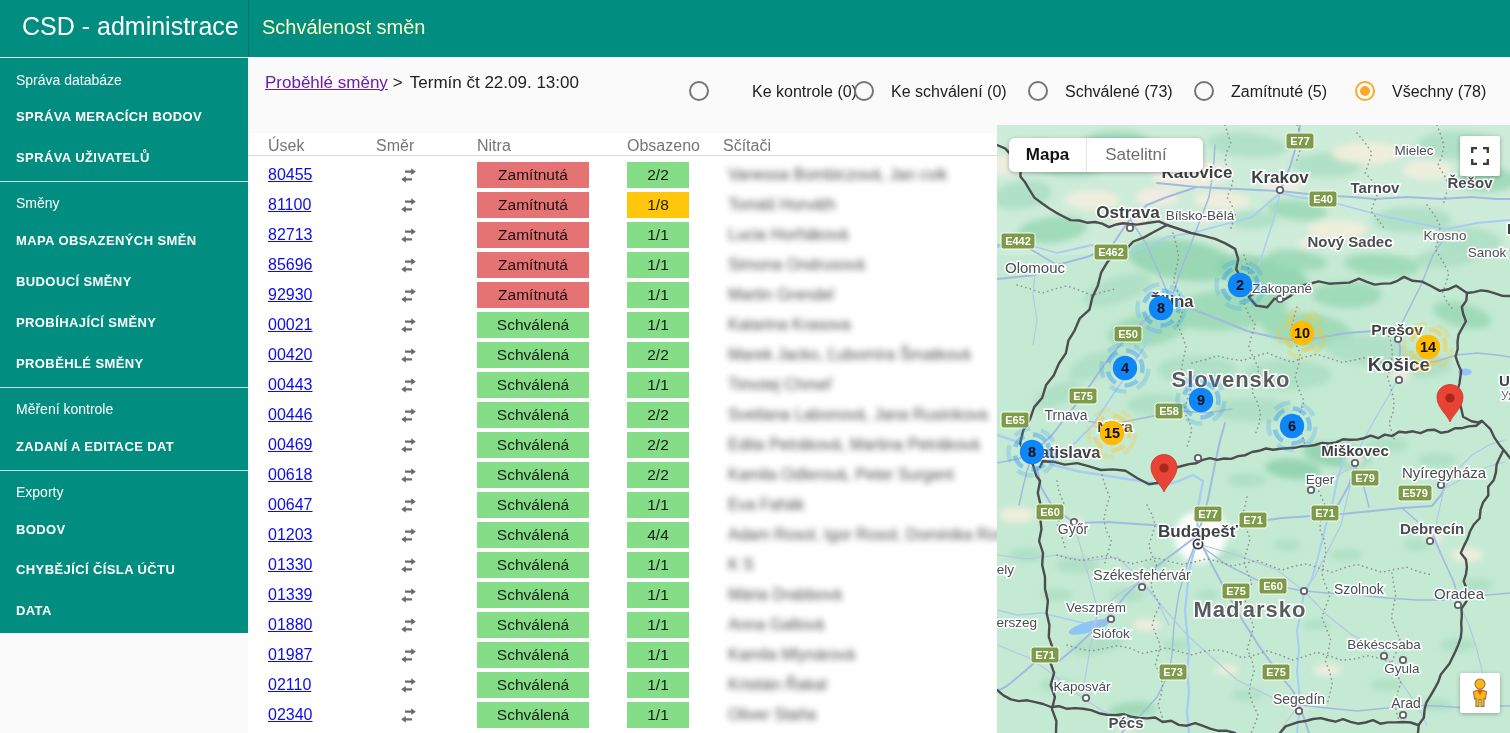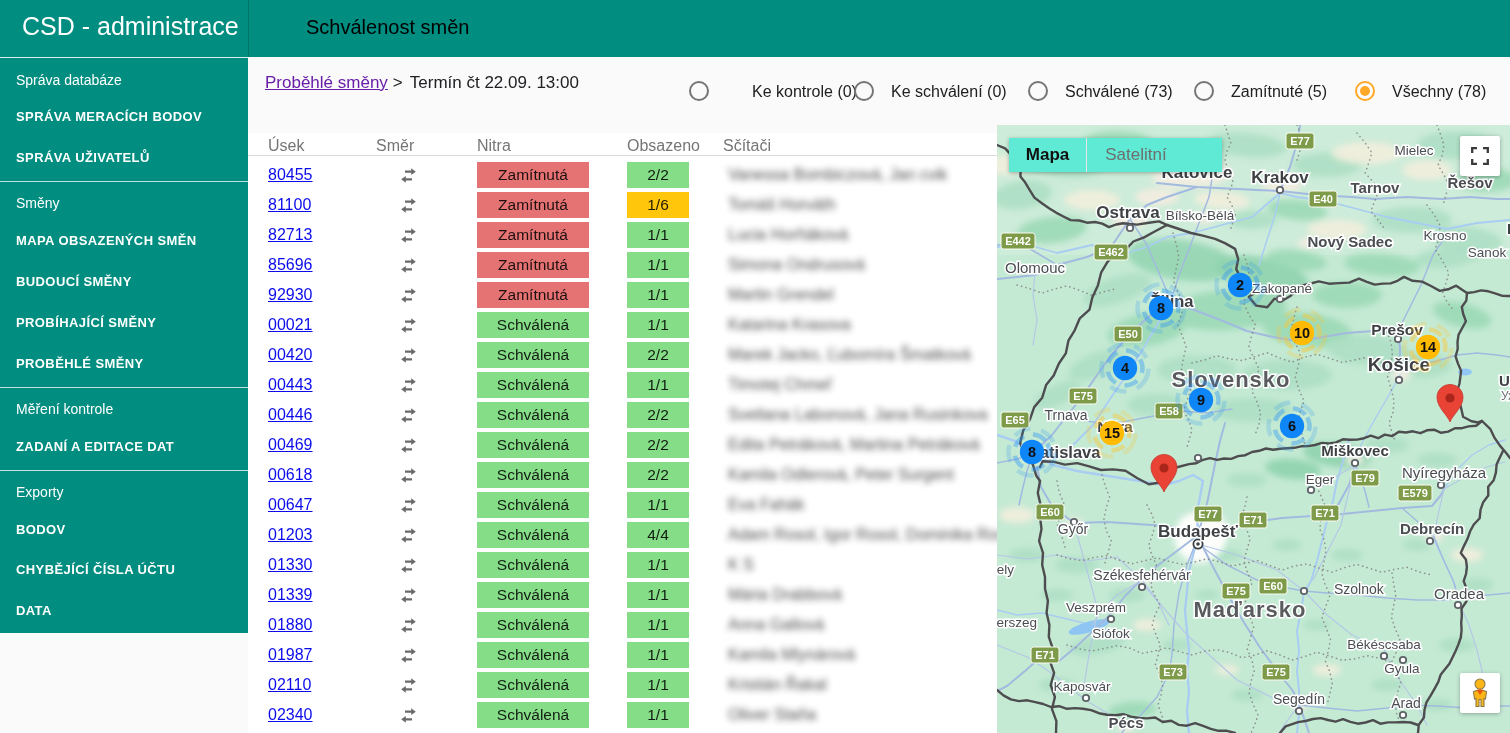--- a/index.html
+++ b/index.html
@@ -1,21 +1,21 @@
 <!DOCTYPE html>
 <html lang="cs"><head><meta charset="utf-8">
 <title>CSD - administrace</title>
 <style>
 * { margin:0; padding:0; box-sizing:border-box; }
 html,body { width:1510px; height:733px; overflow:hidden; background:#fafafa;
   font-family:"Liberation Sans", sans-serif; }
 #app { position:relative; width:1510px; height:733px; }
 
 #hdr { position:absolute; left:0; top:0; width:1510px; height:57px; background:#018d80; }
-#hdr .title { position:absolute; left:262px; top:16px; font-size:20px; color:#000000;margin-left:44px; }
+#hdr .title { position:absolute; left:262px; top:16px; font-size:20px; color:#fef9c3; }
 #hdr .acct { position:absolute; right:16px; top:8px; text-align:right; color:#fff; font-size:13.5px; line-height:20px; }
 
 #side { position:absolute; left:0; top:0; width:248px; height:633px; background:#018d80; }
 #side .brand { position:absolute; left:22px; top:12px; font-size:25px; color:#fff; }
 #side .brandline { position:absolute; left:0; top:57px; width:248px; height:1px; background:rgba(255,255,255,0.85); }
 #side .shead { position:absolute; left:16px; font-size:14px; color:#fff; }
 #side .sitem { position:absolute; left:16px; font-size:13px; font-weight:bold; color:#fff; letter-spacing:0.4px; }
 #side .sep { position:absolute; left:0; width:248px; height:1px; background:rgba(255,255,255,0.75); }
 
 #tablebg { position:absolute; left:248px; top:133px; width:1262px; height:600px; background:#fff; }
@@ -34,22 +34,22 @@
 .trow .lnk { position:absolute; left:20px; top:6px; font-size:16px; color:#0b0beb; text-decoration:underline; }
 .trow .swap { position:absolute; left:150px; top:8px; }
 .trow .stav { position:absolute; left:229px; top:2px; width:112px; height:26px; text-align:center;
    font-size:15.5px; color:rgba(0,0,0,0.87); line-height:26px; }
 .trow .obs { position:absolute; left:379px; top:2px; width:62px; height:26px; text-align:center;
    font-size:15.5px; color:rgba(0,0,0,0.87); line-height:26px; }
 .trow .names { position:absolute; left:480px; top:6px; font-size:16px; color:#3a3a3a;
    filter:blur(3.2px); white-space:nowrap; opacity:0.9; }
 
 #map { position:absolute; left:997px; top:125px; width:513px; height:608px; overflow:hidden; background:#c5ead4; }
-#maptype { position:absolute; left:12px; top:13px; width:213px; height:34px; background:#5eead4;
-   box-shadow:0 1px 4px rgba(0,0,0,0.3); border-radius:0; display:flex; }
+#maptype { position:absolute; left:12px; top:13px; width:194px; height:34px; background:#ffffff;
+   box-shadow:0 1px 4px rgba(0,0,0,0.3); border-radius:6px; display:flex; }
 #maptype .mt1 { width:78px; line-height:34px; text-align:center; font-size:17px; font-weight:bold; color:#111; border-right:1px solid #e6e6e6; }
 #maptype .mt2 { width:98px; line-height:34px; text-align:center; font-size:17px; color:#6e6e6e; }
 #fsbtn { position:absolute; left:463px; top:11px; width:40px; height:40px; background:#fff;
    border-radius:2px; box-shadow:0 1px 4px rgba(0,0,0,0.3); }
 #pegman { position:absolute; left:463px; top:548px; width:40px; height:40px; background:#fff;
    border-radius:2px; box-shadow:0 1px 4px rgba(0,0,0,0.3); }
 </style></head>
 <body>
 <div id="app">
   <div id="tablebg"></div>
@@ -114,21 +114,21 @@
 <div class="trow" style="top:190px">
   <a class="lnk">81100</a>
   <span class="swap">
         <svg width="21" height="15" viewBox="0 0 21 15" style="display:block">
 <path d="M7 3.4 H13.6 V1.6 V5.2 Z" fill="none"></path>
 <path d="M7 2.6 h6.2 v-2.3 l4.6 3.4 -4.6 3.4 v-2.3 h-6.2 z" fill="#6b6b6b"></path>
 <path d="M14 10.2 h-6.2 v-2.3 l-4.6 3.4 4.6 3.4 v-2.3 h6.2 z" fill="#6b6b6b"></path>
 </svg>
       </span>
   <span class="stav" style="background:#e57373">Zamítnutá</span>
-  <span class="obs" style="background:#ffc60b">1/6</span>
+  <span class="obs" style="background:#ffc60b">1/8</span>
   <span class="names">Tomáš Horváth</span>
 </div>
 <div class="trow" style="top:220px">
   <a class="lnk">82713</a>
   <span class="swap">
         <svg width="21" height="15" viewBox="0 0 21 15" style="display:block">
 <path d="M7 3.4 H13.6 V1.6 V5.2 Z" fill="none"></path>
 <path d="M7 2.6 h6.2 v-2.3 l4.6 3.4 -4.6 3.4 v-2.3 h-6.2 z" fill="#6b6b6b"></path>
 <path d="M14 10.2 h-6.2 v-2.3 l-4.6 3.4 4.6 3.4 v-2.3 h6.2 z" fill="#6b6b6b"></path>
 </svg>

